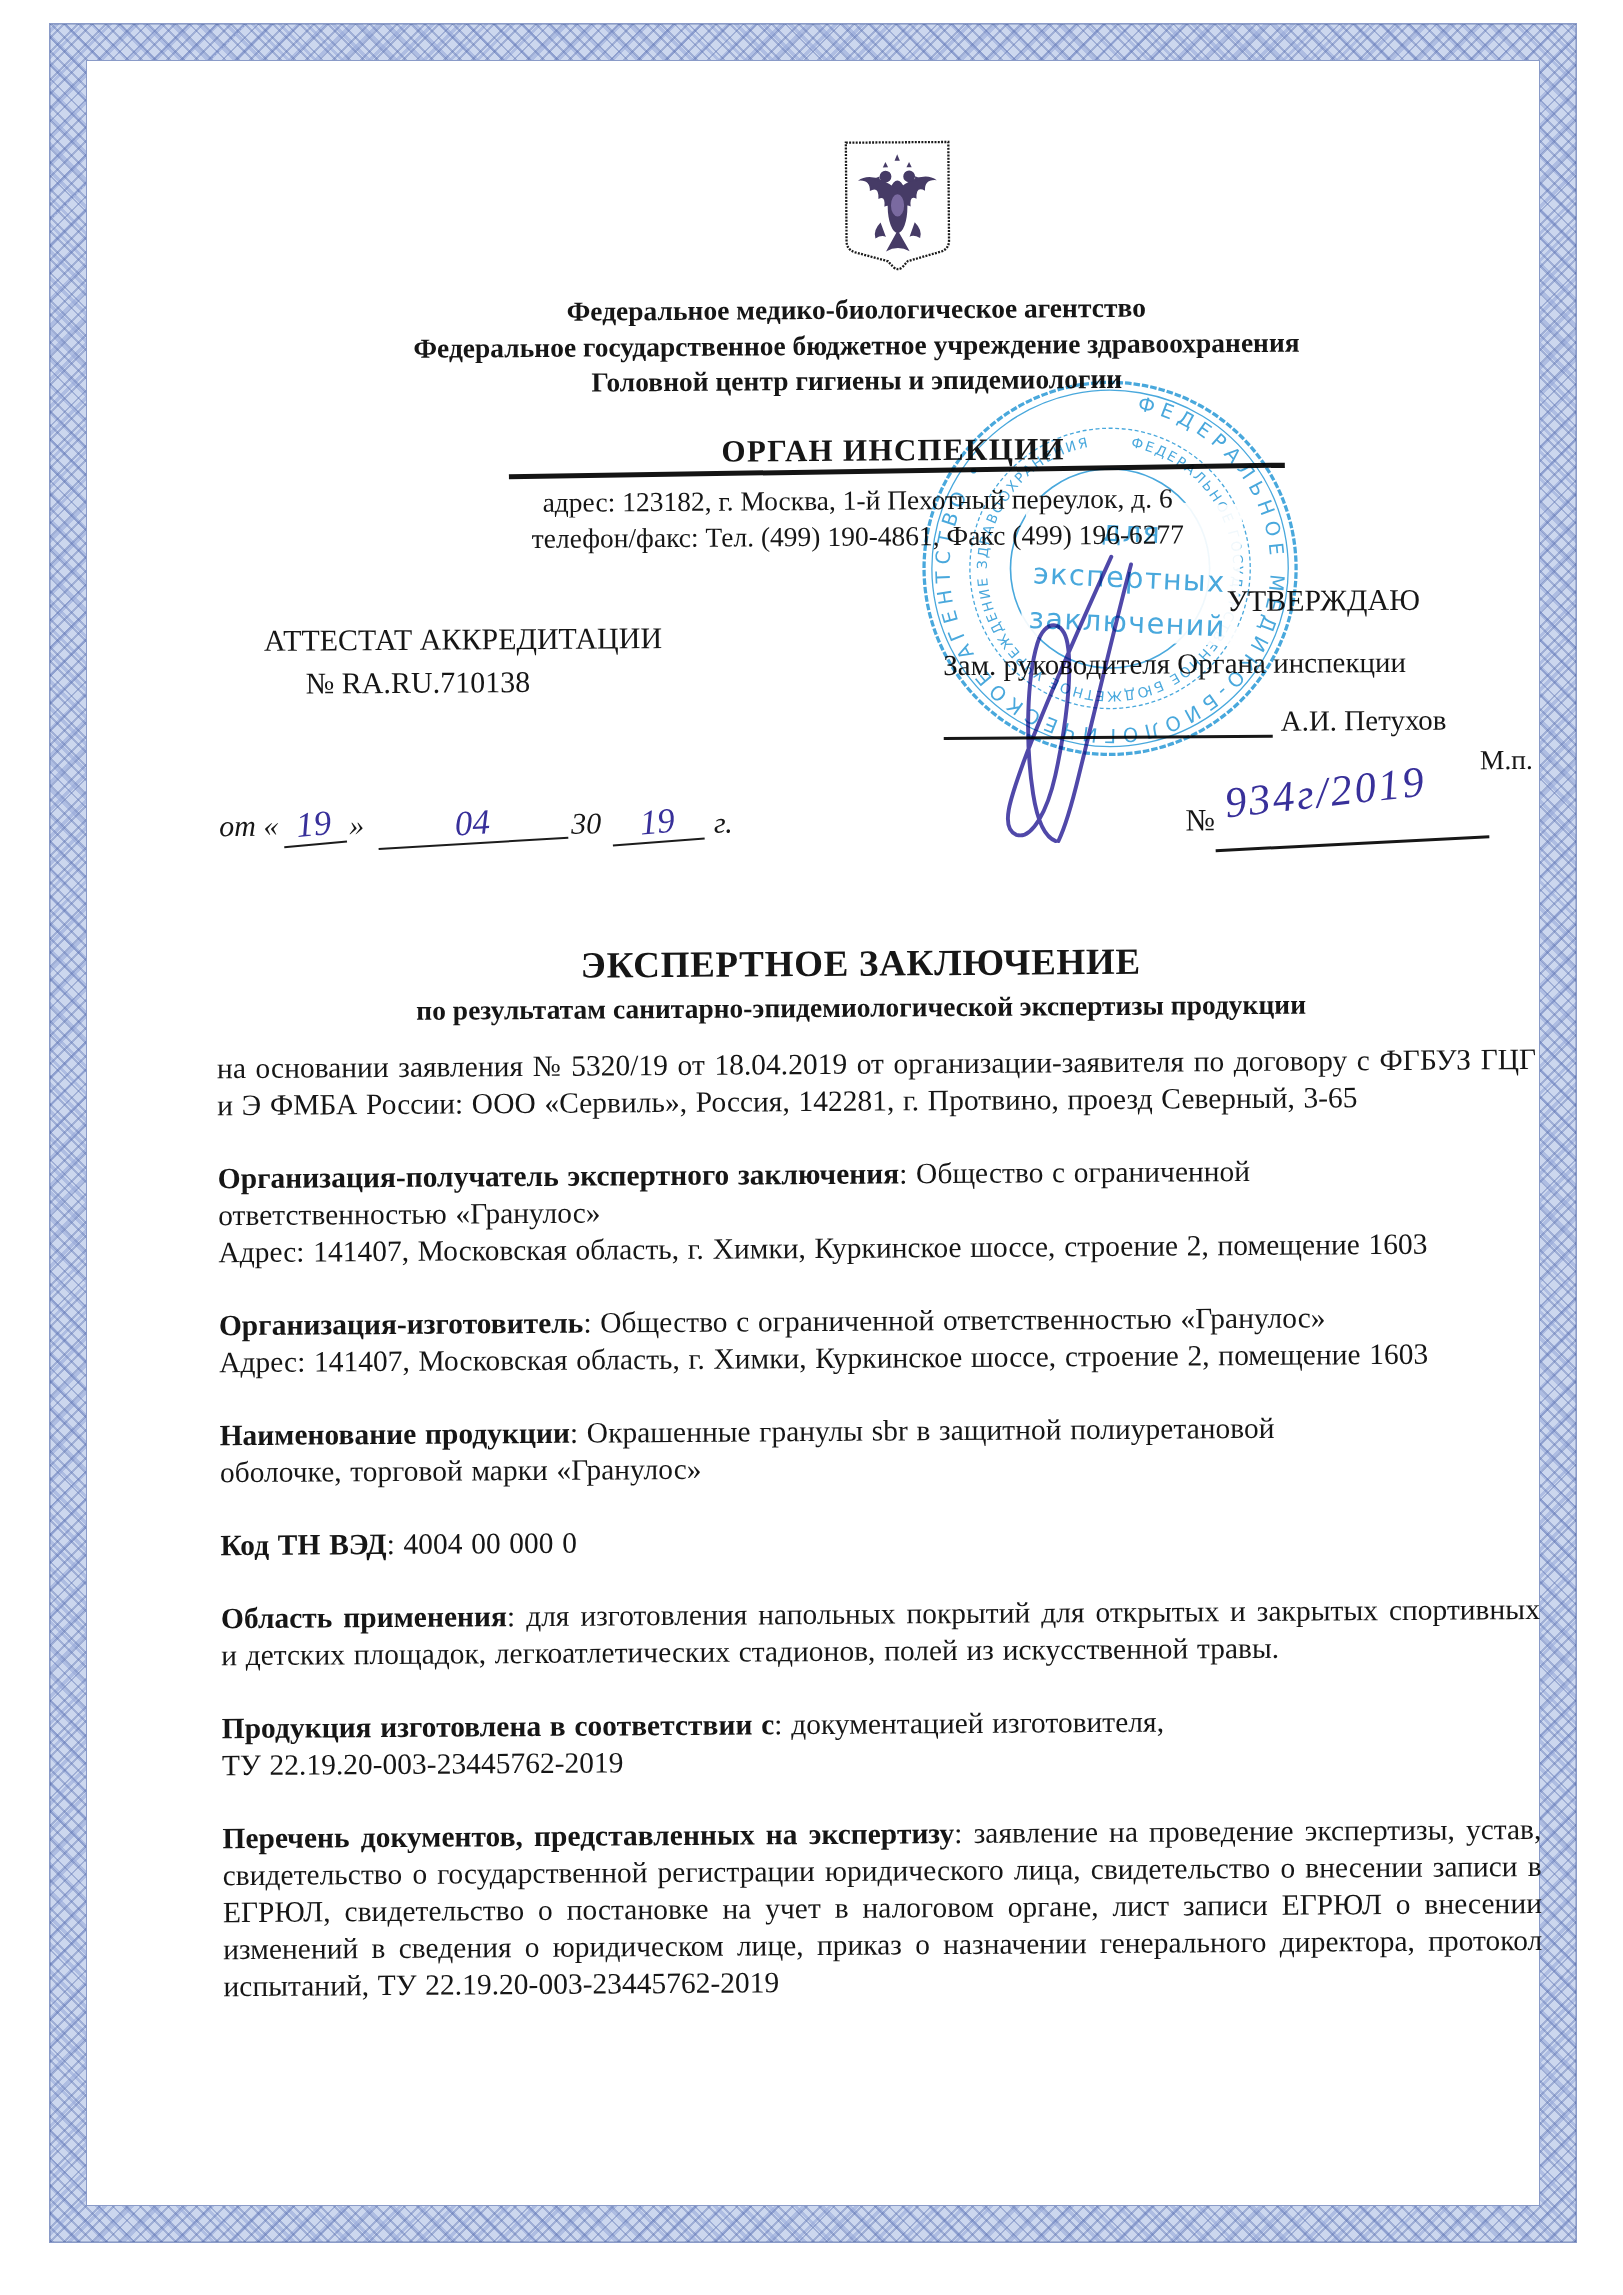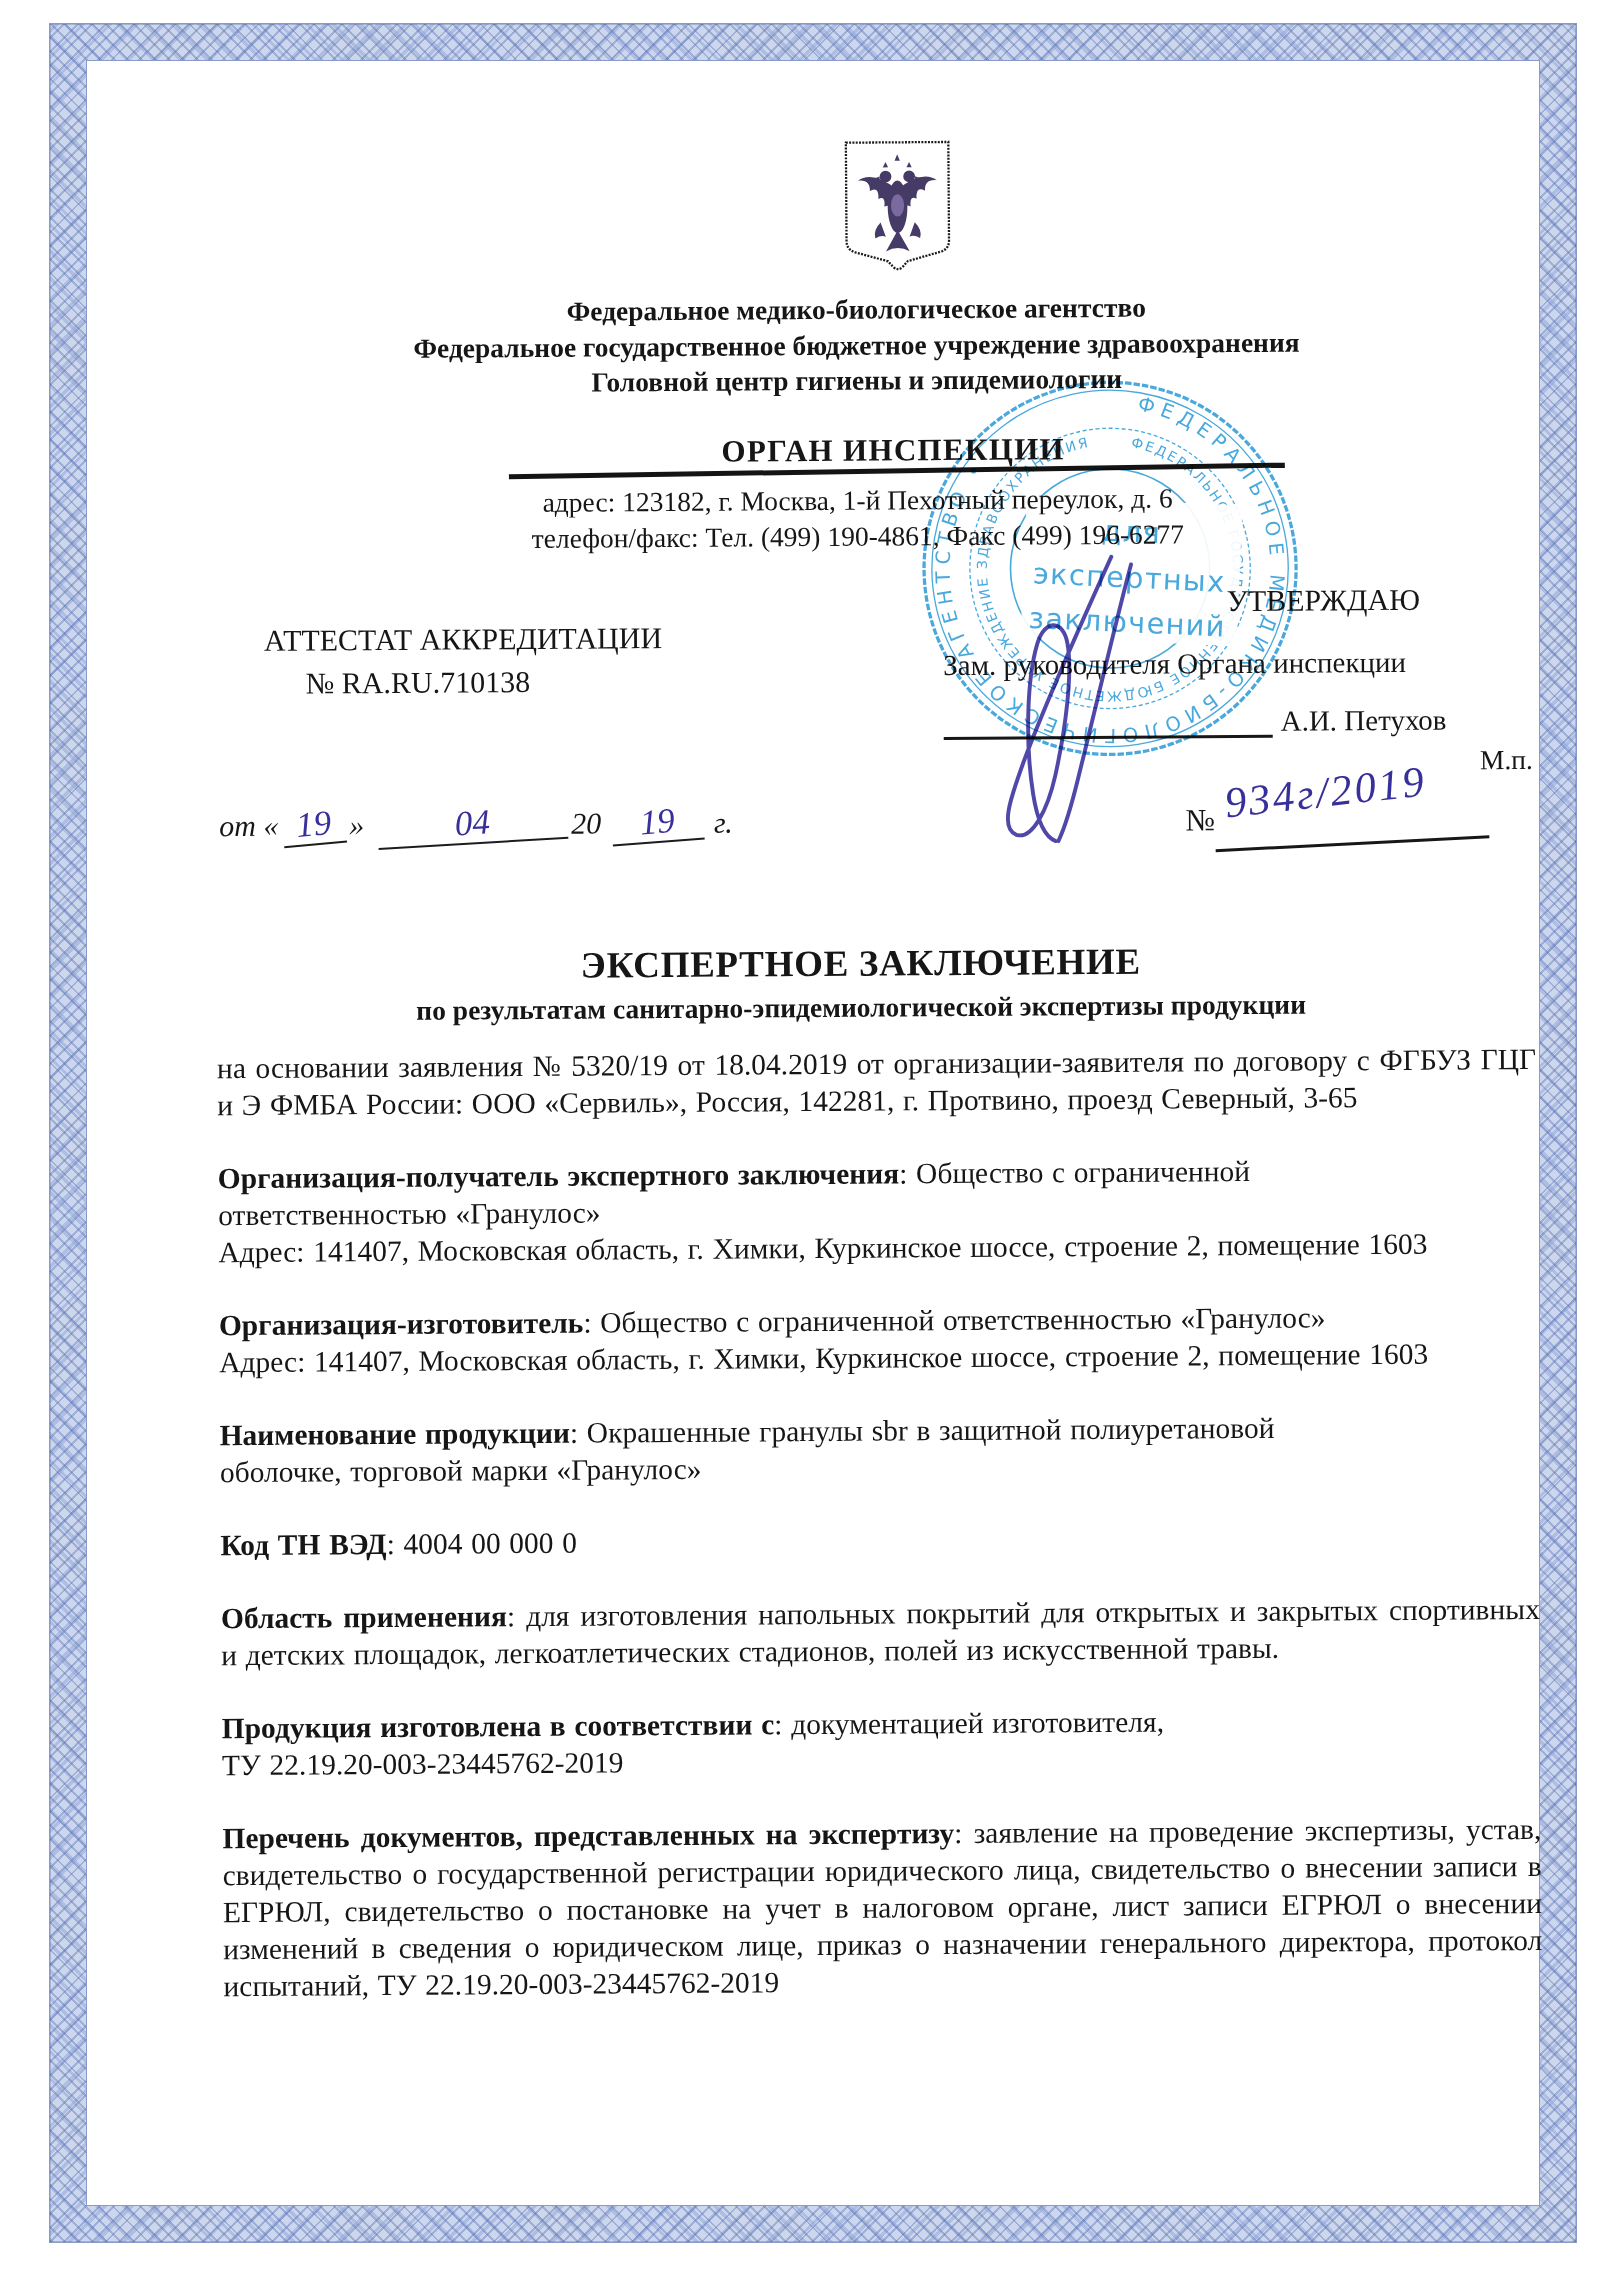--- a/index.html
+++ b/index.html
@@ -109,21 +109,21 @@
   <div class="abs approve-pos">Зам. руководителя Органа инспекции</div>
   <div class="abs sig-line"></div>
   <div class="abs approve-name">А.И. Петухов</div>
   <div class="abs mp">М.п.</div>
 
   <div class="abs date-row">
     <span class="pr">от «</span>
     <span class="hw blank b-day">19</span>
     <span class="pr">»</span>
     <span class="hw blank b-month">04</span>
-    <span class="pr">20</span>
+    <span class="pr">30</span>
     <span class="hw blank b-year">19</span>
     <span class="pr">г.</span>
   </div>
 
   <div class="abs num-label">№</div>
   <div class="abs num-value hw">934г/2019</div>
   <div class="abs num-line"></div>
 
   <div class="abs title-main ctr">ЭКСПЕРТНОЕ ЗАКЛЮЧЕНИЕ</div>
   <div class="abs title-sub ctr">по результатам санитарно-эпидемиологической экспертизы продукции</div>

